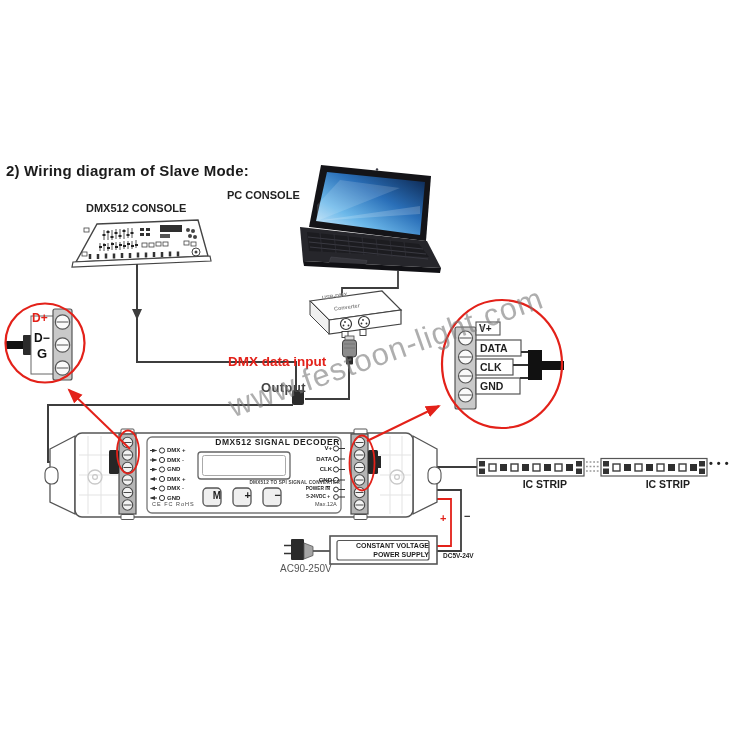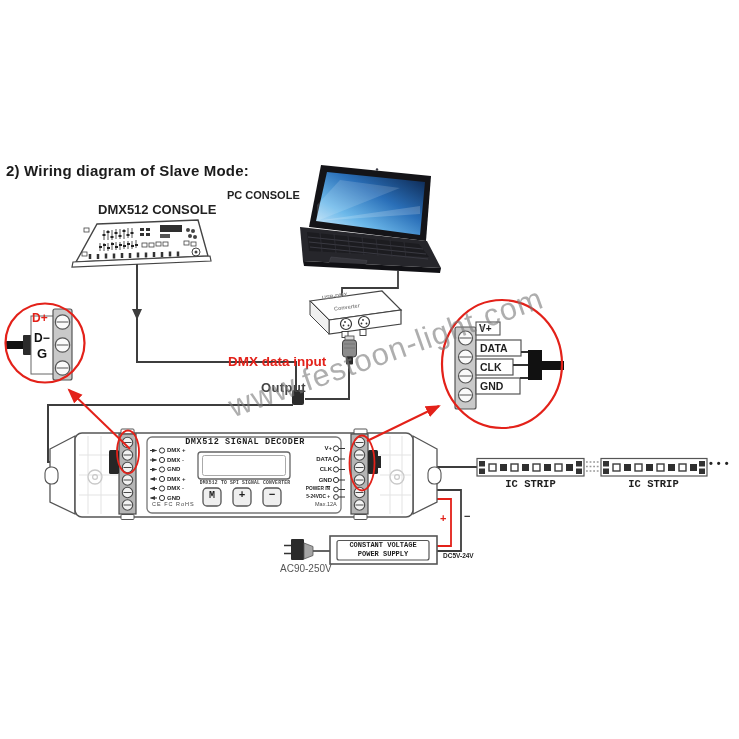--- a/index.html
+++ b/index.html
@@ -2,21 +2,21 @@
 <html><head>
 <meta charset="utf-8">
 <style>
   html,body{margin:0;padding:0;background:#fff;}
   #canvas{position:relative;width:739px;height:602px;background:#fff;overflow:hidden;
           font-family:"Liberation Sans",sans-serif;}
   #art{position:absolute;left:0;top:0;z-index:1;}
   .t{position:absolute;white-space:nowrap;line-height:1.05;color:#1e1e1e;z-index:3;
      font-family:"Liberation Sans",sans-serif;}
   .b{font-weight:bold;}
-  .ctr{text-align:center;font-family:Liberation Mono, monospace;}
+  .ctr{text-align:right;}
   #watermark{position:absolute;left:230px;top:390px;font-size:31px;color:#7a7a7a;opacity:.6;
      letter-spacing:1px;transform:rotate(-19.5deg);transform-origin:0 50%;z-index:5;
      white-space:nowrap;font-family:"Liberation Sans",sans-serif;}
 </style>
 </head>
 <body>
 
 <div id="canvas">
 
 <svg id="art" width="739" height="739" viewBox="0 0 739 739">
@@ -269,21 +269,21 @@
     <circle cx="45" cy="343" r="39.5" stroke-width="2.2"></circle>
     <ellipse cx="502" cy="364" rx="60" ry="64" stroke-width="2.2"></ellipse>
     <ellipse cx="128" cy="452" rx="11" ry="21.5" stroke-width="1.8"></ellipse>
     <ellipse cx="362" cy="463" rx="12.5" ry="27.5" stroke-width="1.8"></ellipse>
     <line x1="130" y1="449" x2="69" y2="390" stroke-width="2" marker-end="url(#ra)"></line>
     <line x1="367" y1="441" x2="439" y2="406" stroke-width="2" marker-end="url(#ra)"></line>
   </g>
 </svg>
 
   <div class="t b" style="left:6px;top:163px;font-size:15px;color:#1b1b1b;letter-spacing:.2px">2) Wiring diagram of Slave Mode:</div>
-  <div class="t b" style="left:98px;top:203px;font-size:13px;color:#222">DMX512 CONSOLE</div>
+  <div class="t b" style="left:86px;top:203px;font-size:11px;color:#222">DMX512 CONSOLE</div>
   <div class="t b" style="left:227px;top:190px;font-size:11px;color:#222">PC CONSOLE</div>
   <div class="t b" style="left:228px;top:355px;font-size:13.5px;color:#e32119">DMX data input</div>
   <div class="t" style="left:261px;top:381px;font-size:13px;color:#444;font-weight:700;letter-spacing:.4px">Output</div>
 
   <div class="t b" style="left:322px;top:294px;font-size:5.5px;color:#8a8a8a;transform:rotate(-8deg)">USB-DMX</div>
   <div class="t b" style="left:334px;top:305px;font-size:5.5px;color:#8a8a8a;transform:rotate(-8deg)">Converter</div>
 
   <div class="t b" style="left:32px;top:312px;font-size:12px;color:#e32119">D+</div>
   <div class="t b" style="left:34px;top:332px;font-size:12px;color:#111">D−</div>
   <div class="t b" style="left:37px;top:347px;font-size:13px;color:#111">G</div>

